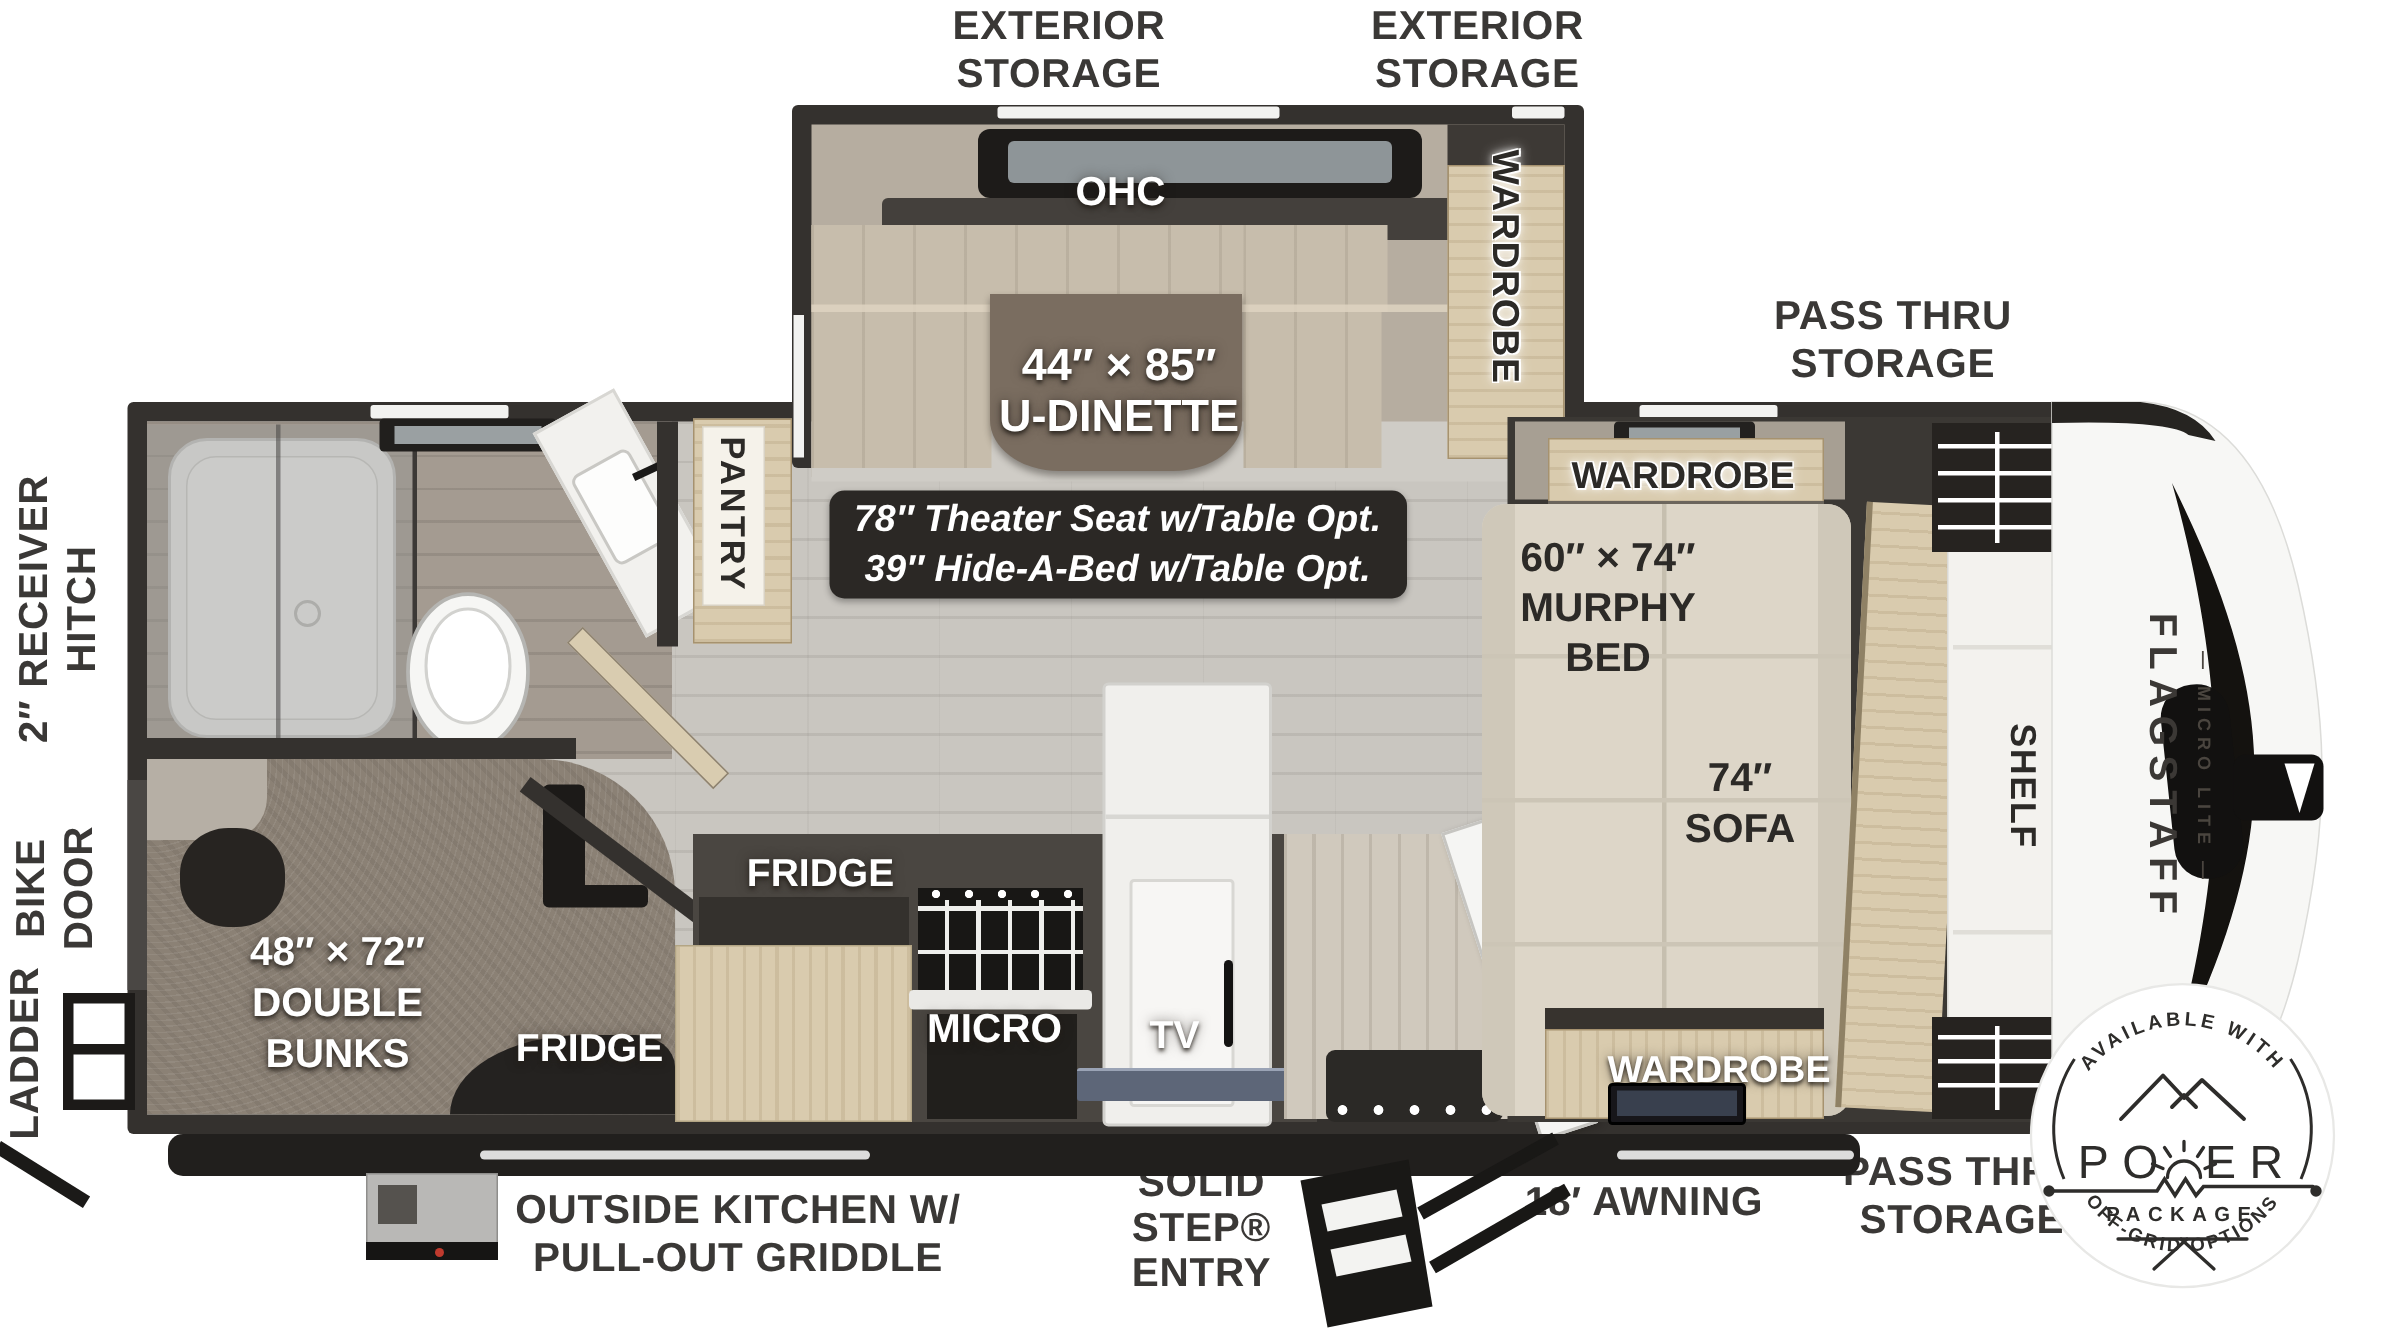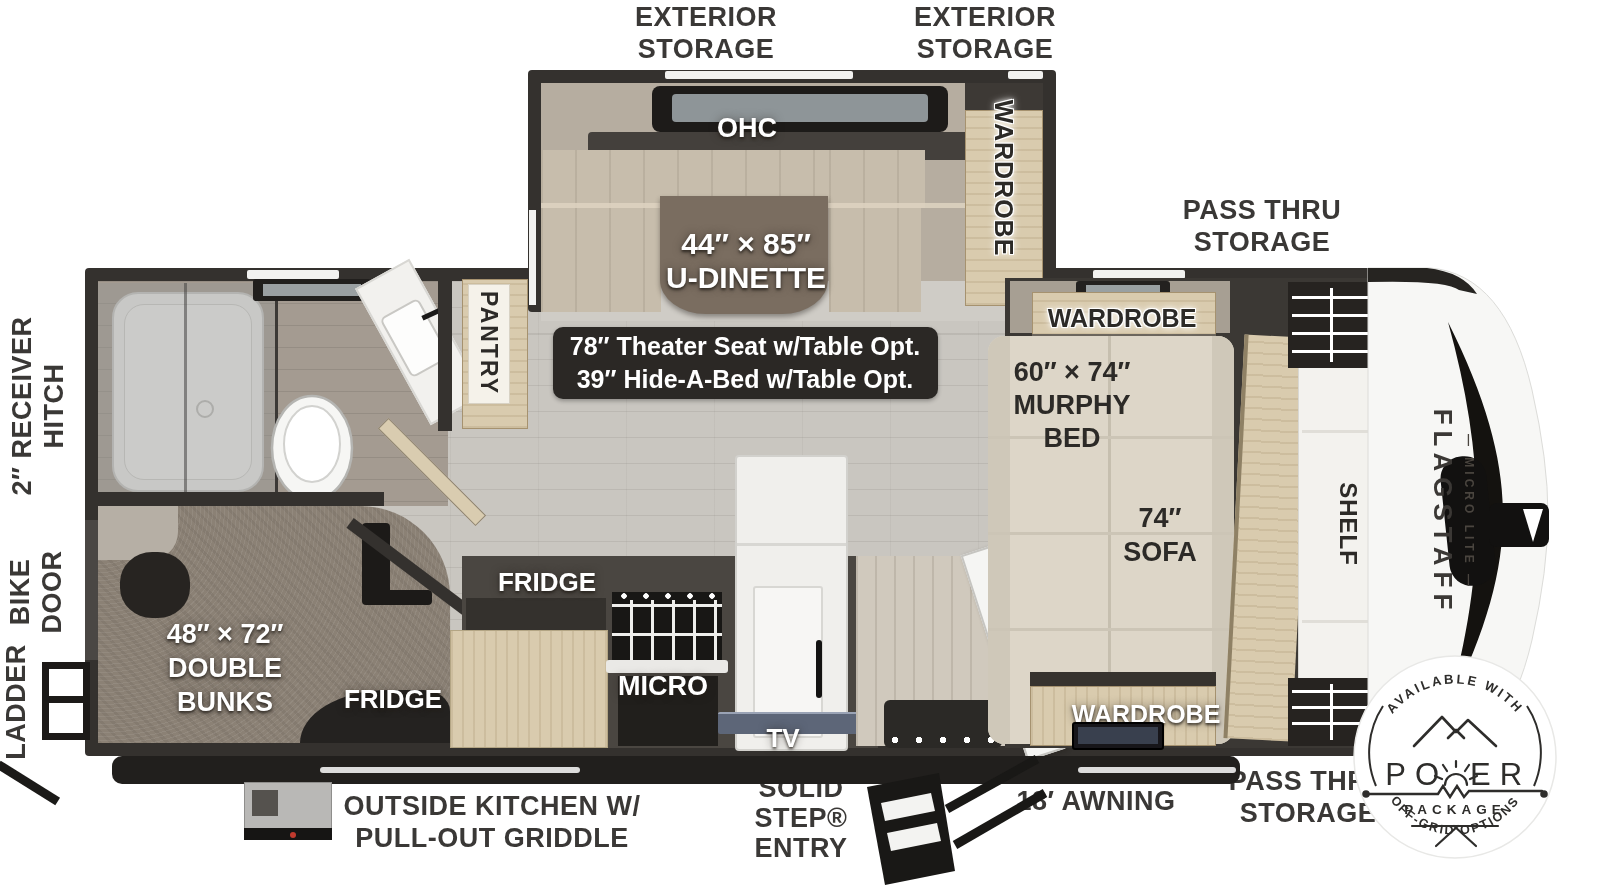--- a/index.html
+++ b/index.html
@@ -110,21 +110,21 @@
 
   <div class="abs wall" style="left:98px;top:492px;width:286px;height:14px;"></div>
   <div class="abs wall" style="left:438px;top:281px;width:14px;height:150px;"></div>
   <div class="pin" style="left:432px;top:472px;width:136px;height:13px;background:#d9ccb0;border:1px solid #8d8270;transform:translate(-50%,-50%) rotate(45deg);"></div>
 
   <div class="abs grainH" style="left:462px;top:279px;width:66px;height:150px;border:1px solid #a6926f;box-sizing:border-box;"></div>
   <div class="abs" style="left:468px;top:284px;width:40px;height:118px;background:#f5f2ea;border:1px solid #d8d2c4;"></div>
   <div class="pin r90 lblk" style="left:488px;top:343px;font-size:23px;letter-spacing:2px;">PANTRY</div>
 
   <div class="abs" style="left:553px;top:327px;width:385px;height:72px;background:#2b2825;border-radius:10px;box-shadow:0 2px 4px rgba(0,0,0,.3);"></div>
-  <div class="pin" style="left:745px;top:363px;color:#fff;font-weight:bold;font-size:25px;line-height:33px;"><span>78″ Theater Seat w/Table Opt.</span><br><span>39″ Hide-A-Bed w/Table Opt.</span></div>
+  <div class="pin" style="left:745px;top:363px;color:#fff;font-weight:bold;font-style:italic;font-size:25px;line-height:33px;"><span>78″ Theater Seat w/Table Opt.</span><br><span>39″ Hide-A-Bed w/Table Opt.</span></div>
 
   <div class="abs carpet" style="left:98px;top:506px;width:352px;height:237px;border-radius:0 90px 0 0;"></div>
   <div class="abs" style="left:98px;top:506px;width:80px;height:54px;background:#b6afa5;border-radius:0 0 28px 0;"></div>
   <div class="abs" style="left:120px;top:552px;width:70px;height:66px;background:#272421;border-radius:46%;"></div>
   <div class="abs" style="left:362px;top:523px;width:28px;height:80px;background:#1c1a18;border-radius:4px;"></div>
   <div class="abs" style="left:362px;top:590px;width:70px;height:15px;background:#1c1a18;border-radius:4px;"></div>
   <div class="abs" style="left:300px;top:690px;width:150px;height:53px;background:#242220;border-radius:100px 30px 0 0 / 60px 24px 0 0;"></div>
   <div class="pin" style="left:410px;top:568px;width:150px;height:12px;background:#34312e;transform:translate(-50%,-50%) rotate(37deg);"></div>
   <div class="pin lblw" style="left:225px;top:668px;font-size:27px;line-height:34px;">48″ × 72″
 DOUBLE
@@ -142,21 +142,21 @@
   <div class="abs" style="left:612px;top:592px;width:110px;height:8px;background:#181715;background-image:radial-gradient(circle at 12px 4px,#fff 2.5px,transparent 3px),radial-gradient(circle at 34px 4px,#fff 2.5px,transparent 3px),radial-gradient(circle at 56px 4px,#fff 2.5px,transparent 3px),radial-gradient(circle at 78px 4px,#fff 2.5px,transparent 3px),radial-gradient(circle at 100px 4px,#fff 2.5px,transparent 3px);"></div>
   <div class="abs" style="left:606px;top:660px;width:122px;height:13px;background:#eae9e6;border-radius:3px;"></div>
   <div class="abs" style="left:618px;top:676px;width:100px;height:70px;background:#211f1c;"></div>
   <div class="pin lblw" style="left:663px;top:686px;font-size:27px;">MICRO</div>
 
   <div class="abs" style="left:735px;top:455px;width:113px;height:296px;background:#f0efec;border:2px solid #d2d1cd;box-sizing:border-box;border-radius:4px;"></div>
   <div class="abs" style="left:737px;top:543px;width:109px;height:3px;background:#d8d7d3;"></div>
   <div class="abs" style="left:753px;top:586px;width:70px;height:152px;background:#f7f6f4;border:2px solid #d8d7d3;box-sizing:border-box;border-radius:3px;"></div>
   <div class="abs" style="left:816px;top:640px;width:6px;height:58px;background:#141312;border-radius:3px;"></div>
   <div class="abs" style="left:718px;top:712px;width:144px;height:22px;background:#5d6678;border-top:2px solid #9aa3b5;box-sizing:border-box;border-radius:2px;"></div>
-  <div class="pin lblw" style="left:783px;top:690px;margin-top:48px;">TV</div>
+  <div class="pin lblw" style="left:783px;top:690px;">TV</div>
 
   <div class="abs floorWood" style="left:856px;top:556px;width:150px;height:190px;"></div>
   <div class="pin" style="left:1013px;top:652px;width:36px;height:212px;background:#f5f5f3;border:2px solid #c6c5c1;transform:translate(-50%,-50%) rotate(-18deg);box-shadow:2px 2px 4px rgba(30,25,20,.35);"></div>
   <div class="abs" style="left:884px;top:700px;width:118px;height:48px;background:#2b2926;border-radius:6px;background-image:radial-gradient(circle at 11px 40px,#fff 3px,transparent 3.5px),radial-gradient(circle at 35px 40px,#fff 3px,transparent 3.5px),radial-gradient(circle at 59px 40px,#fff 3px,transparent 3.5px),radial-gradient(circle at 83px 40px,#fff 3px,transparent 3.5px),radial-gradient(circle at 107px 40px,#fff 3px,transparent 3.5px);"></div>
 
   <div class="abs" style="left:1005px;top:278px;width:392px;height:470px;background:#3b3834;"></div>
   <div class="abs" style="left:1010px;top:281px;width:220px;height:52px;background:#a79f93;"></div>
   <div class="abs" style="left:1076px;top:281px;width:94px;height:20px;background:#23211f;border-radius:3px;"></div>
   <div class="abs" style="left:1086px;top:285px;width:74px;height:12px;background:#99a0a2;"></div>
   <div class="abs grainH" style="left:1032px;top:292px;width:184px;height:44px;border:1px solid #a6926f;box-sizing:border-box;"></div>

